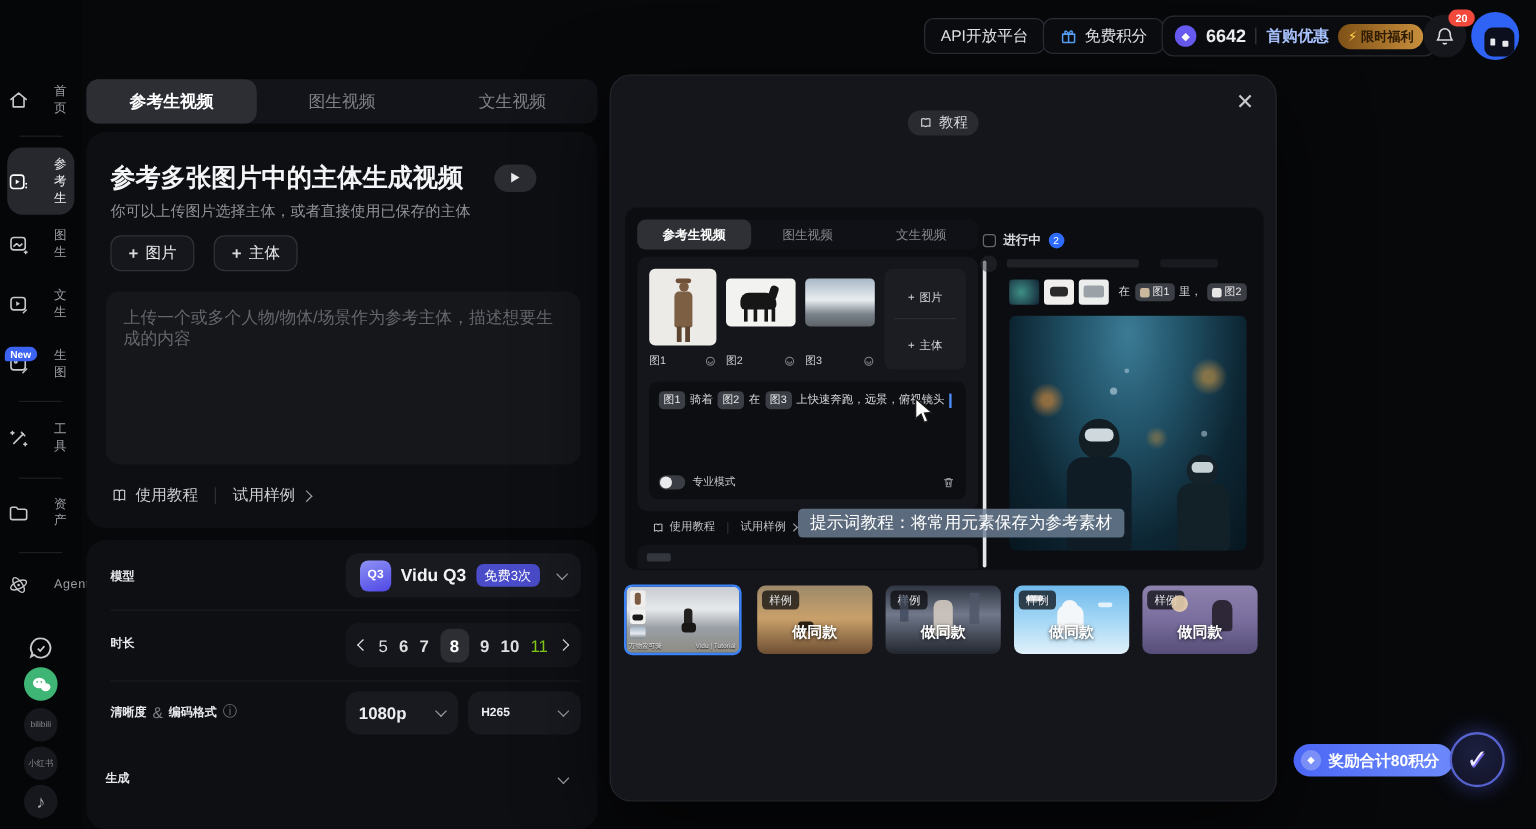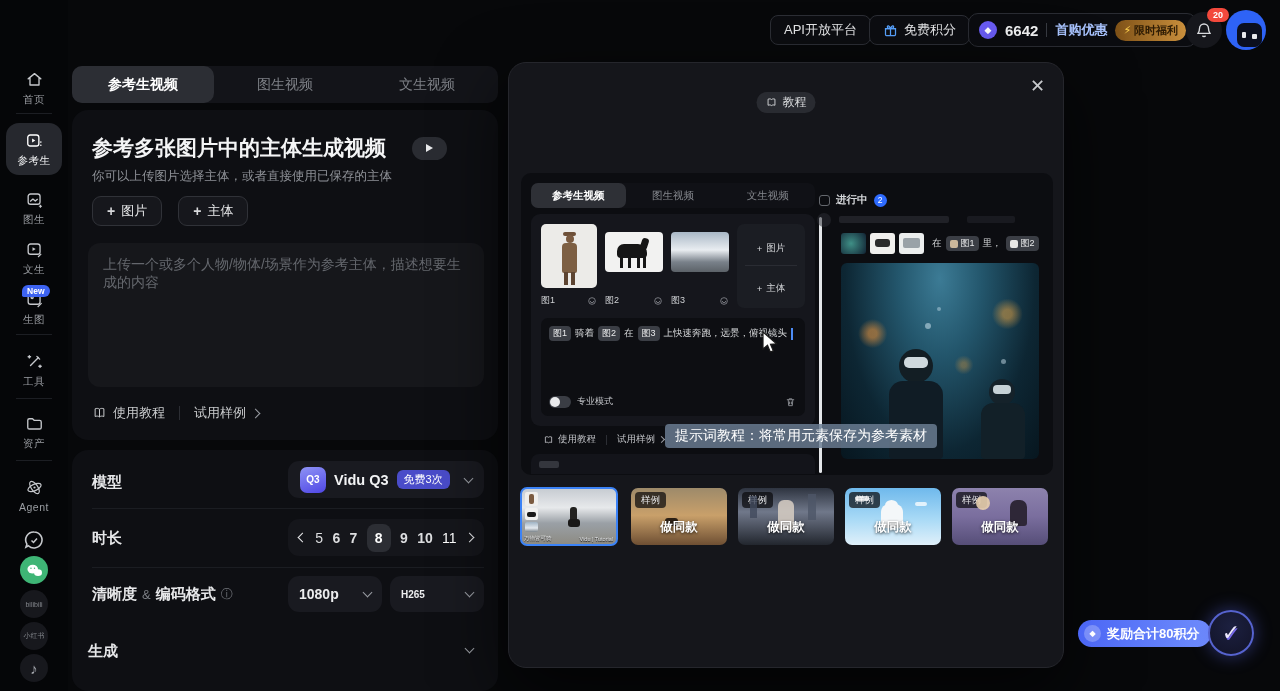--- a/index.html
+++ b/index.html
@@ -14,48 +14,48 @@
   .chev.left{transform:rotate(135deg)}
   .chev.white{border-color:#e8e9eb}
   svg{display:block}
   
   .tb-btn{height:30px;border:1px solid #2c2e35;background:#0c0d11;border-radius:8px;padding:0 13px;font-size:13px;color:#e6e7e9;display:flex;align-items:center;gap:6px}
   .credits-pill{height:34px;border:1px solid #2a2c33;background:#0b0c10;border-radius:10px;padding:0 10px;display:flex;align-items:center;gap:8px}
   .gold-badge{height:21px;border-radius:11px;padding:0 8px;display:flex;align-items:center;gap:3px;
     background:linear-gradient(90deg,#7e5117,#c98f3c);color:#2e1c04;font-size:11px;font-weight:bold}
   
   #sidebar{position:absolute;left:0;top:0;width:68px;height:691px;background:#050608}
-  .sb-item{position:absolute;left:6px;width:56px;display:flex;flex-direction:column;align-items:center;gap:4px;padding:7px 0;border-radius:13px}
+  .sb-item{position:absolute;left:6px;width:56px;display:flex;align-items:center;gap:20px;padding:7px 0;border-radius:13px}
   .sb-item.active{background:#26282e}
   .sb-lbl{font-size:10.5px;color:#9a9da2;letter-spacing:.5px}
   .sb-item.active .sb-lbl{color:#f0f1f2}
   .sb-icn{color:#c6c8cc;height:20px;display:flex;align-items:center}
   .sb-item.active .sb-icn{color:#fff}
   .sb-div{position:absolute;left:16px;width:36px;height:1px;background:#1c1e23}
   .soc{position:absolute;left:20px;width:28px;height:28px;border-radius:50%;background:#17181d;display:flex;align-items:center;justify-content:center;font-size:7px;color:#84878d}
   .new-badge{position:absolute;top:-4px;right:-6px;background:#3d63f2;color:#fff;font-size:8.5px;font-weight:bold;border-radius:7px 7px 7px 2px;padding:1px 5px}
   
   .tabbar{position:absolute;left:72px;top:66px;width:426px;height:37px;background:#131419;border-radius:10px;display:flex}
   .tab{flex:1;display:flex;align-items:center;justify-content:center;font-size:14px;color:#7e8187}
   .tab.active{background:#2c2e34;border-radius:10px;color:#fff;font-weight:bold}
   .card{position:absolute;background:#0e0f13;border-radius:16px}
   .pill-btn{height:30px;border:1px solid #303238;background:#16171c;border-radius:9px;padding:0 14px;font-size:13px;color:#e8e9ea;display:flex;align-items:center;gap:6px}
   .plus{font-size:14px;color:#d8d9db;font-weight:bold;line-height:1}
   textarea{width:396px;height:144px;background:#16171b;border:none;border-radius:12px;resize:none;outline:none;
     padding:13px 15px;font-size:14px;color:#e8e9ea;font-family:inherit}
   textarea::placeholder{color:#64676d}
   .link{font-size:13px;color:#caccce;display:flex;align-items:center;gap:6px}
-  .set-lbl{font-size:15px;color:#e6e7e9;font-weight:bold}
+  .set-lbl{font-size:10px;color:#e6e7e9;font-weight:bold}
   .select{background:#191a20;border-radius:11px;display:flex;align-items:center;position:absolute}
   .row-div{position:absolute;left:92px;width:392px;height:1px;background:#1b1d22}
   .q3icon{width:26px;height:26px;border-radius:7px;background:linear-gradient(160deg,#8e93f5,#4f46e5);
     color:#fff;font-size:10px;font-weight:bold;display:flex;align-items:center;justify-content:center}
   .free-badge{height:19px;background:#4a4cc9;border-radius:6px;color:#fff;font-size:11px;padding:0 7px;display:flex;align-items:center}
   .durnum{font-size:14px;color:#dddee0}
-  .durnum.dim{color:#ffffff}
+  .durnum.dim{color:#84cc16}
   .dur-sel{width:24px;height:28px;background:#2c2e34;border-radius:8px;display:flex;align-items:center;justify-content:center;font-weight:bold;color:#fff;font-size:14px}
   .create-btn{position:absolute;left:110px;top:628px;width:362px;height:43px;background:#37393f;border-radius:12px;
     display:flex;align-items:center;justify-content:center;font-size:17px;color:#8b8e94;font-weight:bold;z-index:3}
   
   #modal{position:absolute;left:508px;top:62px;width:556px;height:606px;background:#15161b;border:1px solid #25262c;
     border-radius:18px;box-shadow:0 24px 70px rgba(0,0,0,.65);z-index:6}
   .m-badge{position:absolute;left:50%;transform:translateX(-50%);top:29px;height:21px;background:#292b31;border-radius:11px;
     padding:0 9px;display:flex;align-items:center;gap:5px;font-size:12px;color:#d8dadc}
   .m-title{position:absolute;top:56px;width:100%;text-align:center;font-size:20px;font-weight:bold;color:#f3f4f5}
   .m-sub{position:absolute;top:89px;width:100%;text-align:center;font-size:12.5px;color:#95989d;display:flex;justify-content:center;align-items:center;gap:5px}

